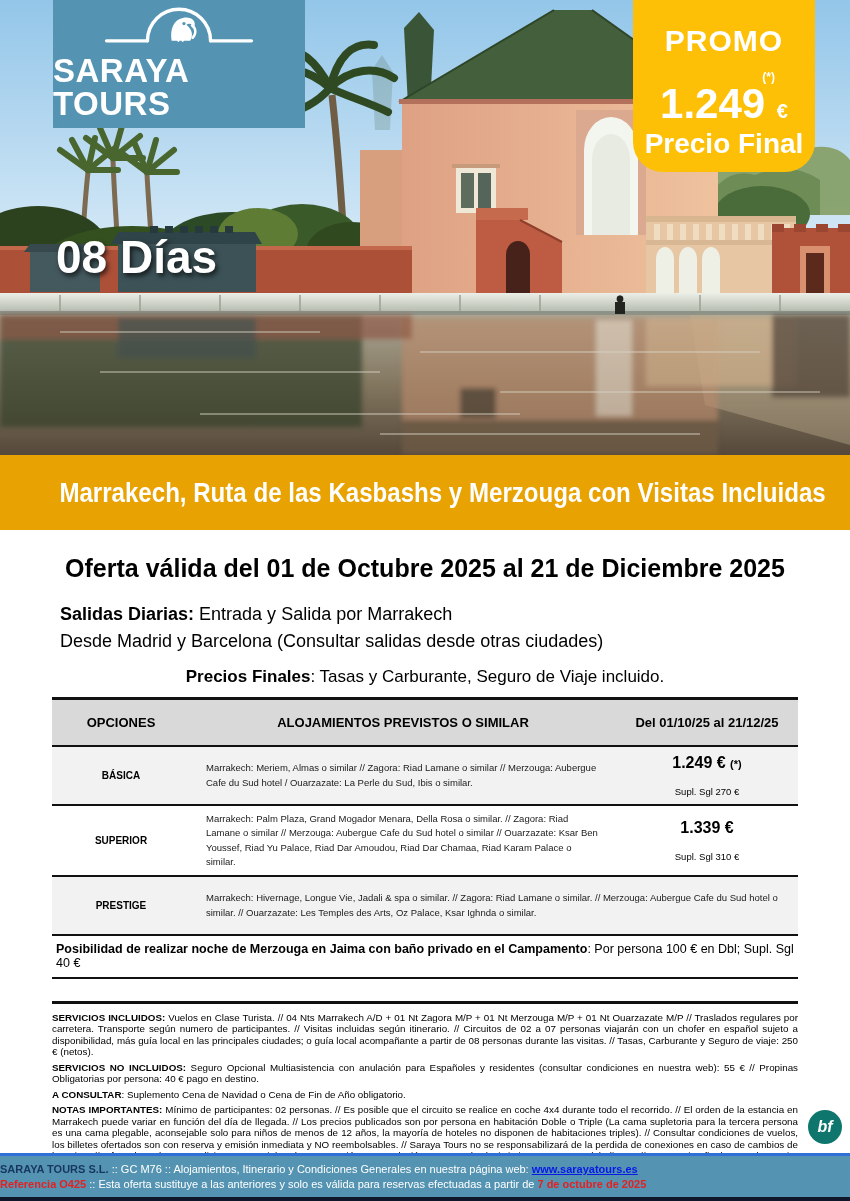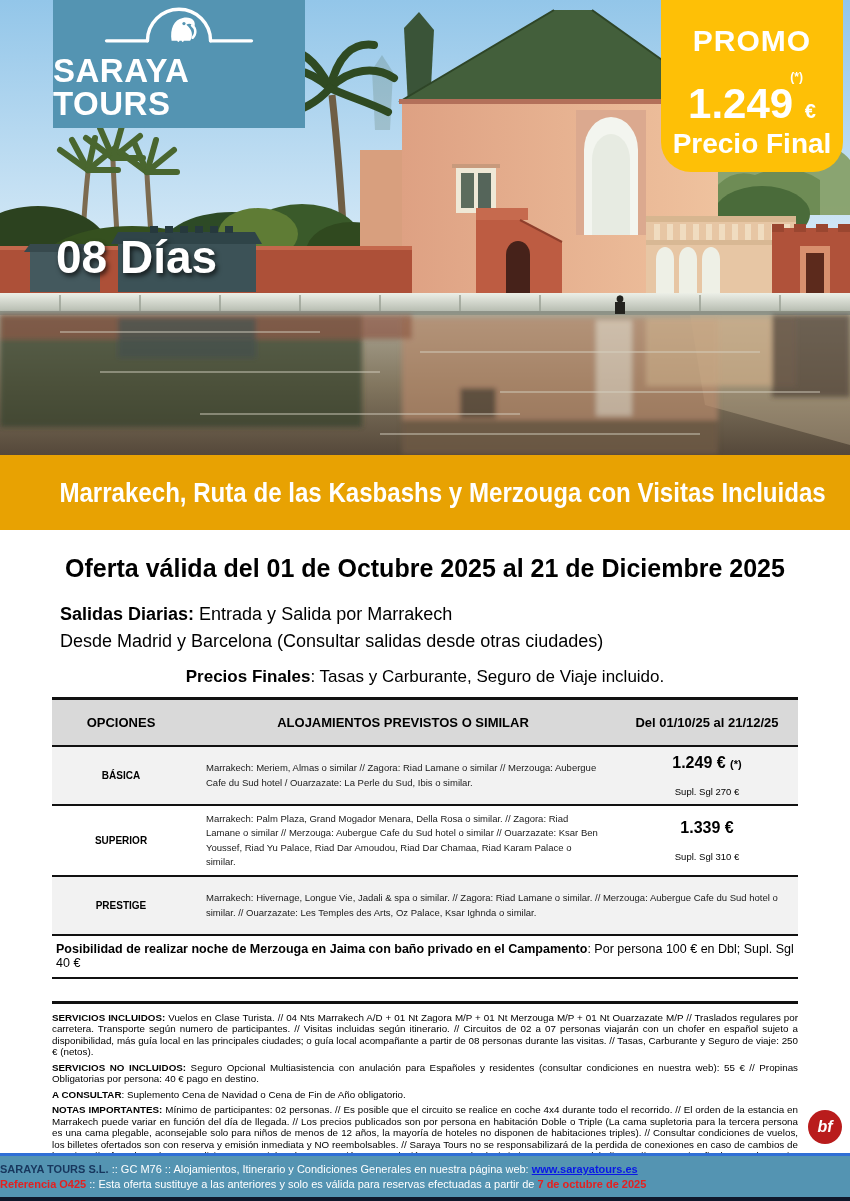--- a/index.html
+++ b/index.html
@@ -20,21 +20,21 @@
   .logo-box {
     position: absolute; left: 53px; top: 0; width: 252px; height: 128px;
     background: #5494b2;
     display: flex; flex-direction: column; align-items: center; justify-content: flex-end;
     padding-bottom: 8px;
   }
   .logo-mark { width: 234px; height: 72px; }
   .logo-text { color:#fff; font-weight:700; font-size:33px; letter-spacing:.5px; line-height:1; margin-top:2px; }
 
   .promo {
-    position: absolute; left: 661px; top: 0; width: 182px; height: 172px;
+    position: absolute; left: 633px; top: 0; width: 182px; height: 172px;
     background: #fec006; border-radius: 0 0 30px 30px;
     color: #fff; text-align: center;
   }
   .promo-label { font-size: 30px; font-weight: 700; letter-spacing: 1px; margin-top: 24px; }
   .promo-mark  { font-size: 12px; font-weight: 700; text-align: right; padding-right: 40px; margin-top: 12px; height: 13px; }
   .promo-price-row { font-size: 42px; font-weight: 700; line-height: 1; }
   .promo-curr { font-size: 20px; font-weight: 700; }
   .promo-final { font-size: 28px; font-weight: 700; margin-top: 3px; }
 
   .hero-days {
@@ -86,21 +86,21 @@
   .note-row { border-bottom: 2px solid #111; padding: 6px 4px 7px; font-size: 12.5px; }
 
   
   .fine { margin-top: 22px; border-top: 3px solid #111; padding-top: 8px; }
   .fine p { font-size: 9.8px; line-height: 1.17; text-align: justify; margin-bottom: 4px; }
   .lbl { font-weight: 700; }
 
   
   .bf {
     position: absolute; left: 808px; top: 1110px; width: 34px; height: 34px;
-    border-radius: 50%; background: #b91c1c; color: #fff;
+    border-radius: 50%; background: #0f766e; color: #fff;
     font-weight: 700; font-style: italic; font-size: 16px;
     display: flex; align-items: center; justify-content: center;
   }
 
   
   .footer {
     position: absolute; left: 0; right: 0; bottom: 0; height: 48px;
     background: #5494b2;
     border-top: 3px solid #2f6fd6; border-bottom: 4px solid #0f172a;
     display: flex; flex-direction: column; justify-content: center;

